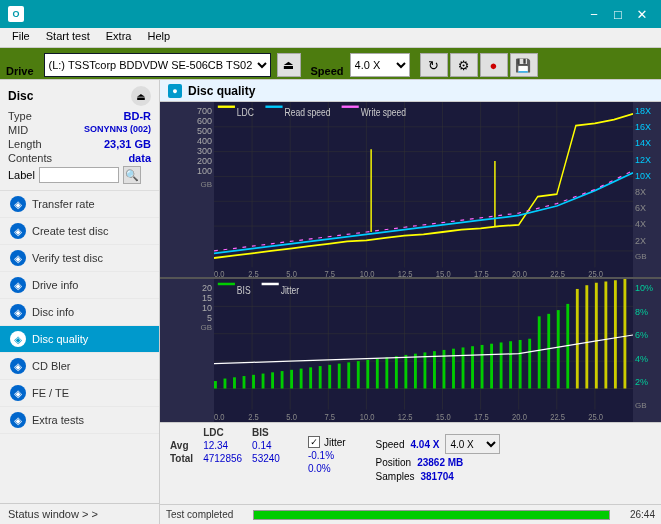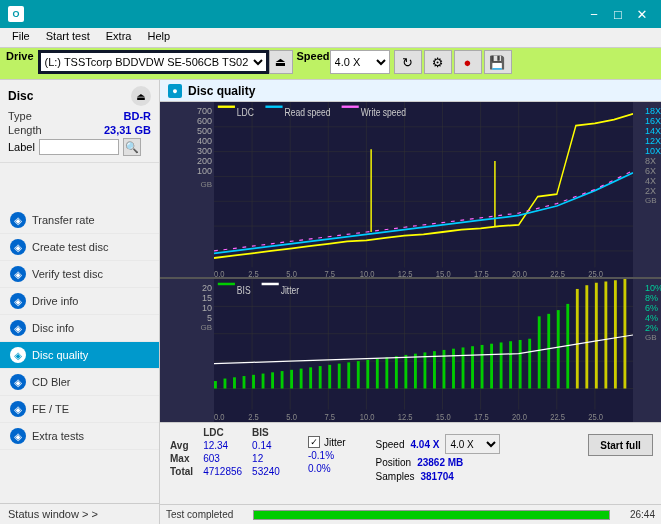--- a/index.html
+++ b/index.html
@@ -11,34 +11,34 @@
     .titlebar-icon { width: 16px; height: 16px; background: #fff; border-radius: 2px; display: flex; align-items: center; justify-content: center; font-size: 9px; color: #0099aa; font-weight: bold; }
     .titlebar-title { font-size: 12px; font-weight: normal; }
     .titlebar-controls { display: flex; gap: 2px; }
     .titlebar-btn { width: 22px; height: 18px; background: transparent; border: none; color: white; cursor: pointer; font-size: 13px; display: flex; align-items: center; justify-content: center; }
 
     
     .menubar { background: #f0f0f0; height: 20px; display: flex; padding: 0 4px; border-bottom: 1px solid #ccc; }
     .menu-item { padding: 2px 8px; cursor: pointer; font-size: 11px; }
 
     
-    .drivebar { background: #bef264; height: 32px; display: flex; align-items: flex-start; padding: 2px 6px; border-bottom: 1px solid #ccc; }
+    .drivebar { background: #4d7c0f; height: 32px; display: flex; align-items: flex-end; padding: 2px 6px; border-bottom: 1px solid #ccc; gap: 6px; }
     .drive-label { font-size: 11px; font-weight: bold; margin-right: 4px; }
-    .drive-select { height: 24px; min-width: 220px; font-size: 11px; border: 3px solid #0f172a; background: white; }
+    .drive-select { height: 24px; min-width: 220px; font-size: 11px; border: 1px solid #0f172a; background: white; }
     .drive-eject { width: 24px; height: 24px; background: #e0e0e0; border: 1px solid #aaa; display: flex; align-items: center; justify-content: center; cursor: pointer; font-size: 12px; }
     .speed-label { font-size: 11px; font-weight: bold; margin-left: 4px; }
     .speed-select { height: 24px; width: 60px; font-size: 11px; border: 1px solid #aaa; background: white; }
     .drive-btns { display: flex; gap: 2px; margin-left: 4px; }
     .drive-btn { width: 28px; height: 24px; background: #e0e0e0; border: 1px solid #aaa; display: flex; align-items: center; justify-content: center; cursor: pointer; font-size: 13px; }
 
     
     .main { display: flex; height: calc(524px - 28px - 20px - 32px); }
 
     
-    .sidebar { width: 160px; background: #f0f0f0; border-right: 1px solid #ccc; display: flex; flex-direction: column; flex-shrink: 0; gap: 44px; }
+    .sidebar { width: 160px; background: #f0f0f0; border-right: 1px solid #ccc; display: flex; flex-direction: column; flex-shrink: 0; }
     .disc-section { padding: 6px 8px; border-bottom: 1px solid #ddd; }
     .disc-header { display: flex; align-items: center; justify-content: space-between; margin-bottom: 4px; }
     .disc-header-label { font-weight: bold; font-size: 12px; }
     .disc-icon { width: 20px; height: 20px; background: #ddd; border-radius: 50%; display: flex; align-items: center; justify-content: center; font-size: 10px; cursor: pointer; }
     .disc-row { display: flex; justify-content: space-between; margin-bottom: 2px; font-size: 11px; }
     .disc-key { color: #333; }
     .disc-val { color: #0000cc; font-weight: bold; }
     .label-row { display: flex; align-items: center; gap: 4px; font-size: 11px; margin-top: 2px; }
     .label-input { width: 80px; height: 16px; border: 1px solid #aaa; font-size: 10px; padding: 0 2px; }
     .label-btn { width: 18px; height: 18px; background: #e0e0e0; border: 1px solid #aaa; cursor: pointer; display: flex; align-items: center; justify-content: center; font-size: 11px; }
@@ -62,21 +62,21 @@
 
     
     .charts { flex: 1; display: flex; flex-direction: column; background: #2a2a4a; overflow: hidden; }
 
     
     .chart1 { flex: 1.1; border-bottom: 2px solid #555; position: relative; display: flex; }
     .chart2 { flex: 0.9; position: relative; display: flex; }
 
     .chart-area { flex: 1; position: relative; overflow: hidden; }
     .chart-y-axis { width: 54px; display: flex; flex-direction: column; justify-content: flex-start; padding: 4px 2px 16px 2px; text-align: right; color: #aaa; font-size: 9px; flex-shrink: 0; }
-    .chart-y-axis2 { width: 28px; display: flex; flex-direction: column; justify-content: flex-start; padding: 4px 2px 16px 12px; text-align: left; color: #aaa; font-size: 9px; flex-shrink: 0; }
+    .chart-y-axis2 { width: 28px; display: flex; flex-direction: column; justify-content: space-between; padding: 4px 2px 16px 2px; text-align: left; color: #aaa; font-size: 9px; flex-shrink: 0; }
 
     
     .info-bar { background: #f0f0f0; border-top: 1px solid #ccc; padding: 3px 8px; display: flex; gap: 20px; align-items: flex-start; height: 82px; }
     .stats-table { font-size: 10px; }
     .stats-table table { border-collapse: collapse; }
     .stats-table td { padding: 1px 8px 1px 2px; }
     .stats-table .header { font-weight: bold; color: #333; }
     .stats-table .blue { color: #0000cc; }
     .jitter-section { display: flex; flex-direction: column; gap: 2px; }
     .jitter-row { display: flex; align-items: center; gap: 4px; font-size: 10px; }
@@ -142,22 +142,30 @@
     <div class="disc-section">
       <div class="disc-header">
         <span class="disc-header-label">Disc</span>
         <div class="disc-icon">⏏</div>
       </div>
       <div class="disc-row">
         <span class="disc-key">Type</span>
         <span class="disc-val">BD-R</span>
       </div>
       <div class="disc-row">
+        <span class="disc-key">MID</span>
+        <span class="disc-val" style="font-size:9px;">SONYNN3 (002)</span>
+      </div>
+      <div class="disc-row">
         <span class="disc-key">Length</span>
         <span class="disc-val">23,31 GB</span>
+      </div>
+      <div class="disc-row">
+        <span class="disc-key">Contents</span>
+        <span class="disc-val">data</span>
       </div>
       <div class="label-row">
         <span>Label</span>
         <input class="label-input" type="text" style="">
         <div class="label-btn">🔍</div>
       </div>
     </div>
 
     <div class="nav-section">
       <div class="nav-item">
@@ -401,25 +409,20 @@
             <td></td>
             <td class="header">LDC</td>
             <td class="header">BIS</td>
           </tr>
           <tr>
             <td class="header">Avg</td>
             <td class="blue">12.34</td>
             <td class="blue">0.14</td>
           </tr>
           <tr>
-            <td class="header">Max</td>
-            <td class="blue">603</td>
-            <td class="blue">12</td>
-          </tr>
-          <tr>
             <td class="header">Total</td>
             <td class="blue">4712856</td>
             <td class="blue">53240</td>
           </tr>
         </tbody>
           </table>
       </div>
 
       <div class="jitter-section" style="margin-top:10px;">
         <div class="jitter-row">
@@ -446,21 +449,20 @@
           <span>Position</span>
           <span style="color:#0000cc;font-weight:bold;">23862 MB</span>
         </div>
         <div class="speed-info">
           <span>Samples</span>
           <span style="color:#0000cc;font-weight:bold;">381704</span>
         </div>
       </div>
 
       <div style="display:flex;flex-direction:column;gap:4px;margin-left:auto;margin-top:8px;">
-        <button class="btn-start">Start full</button>
       </div>
     </div>
 
     <div class="footer">
       <span class="footer-status">Test completed</span>
       <div class="progress-bar">
         <div class="progress-fill" style="width:100%;"></div>
       </div>
       <span class="footer-time">26:44</span>
     </div>

